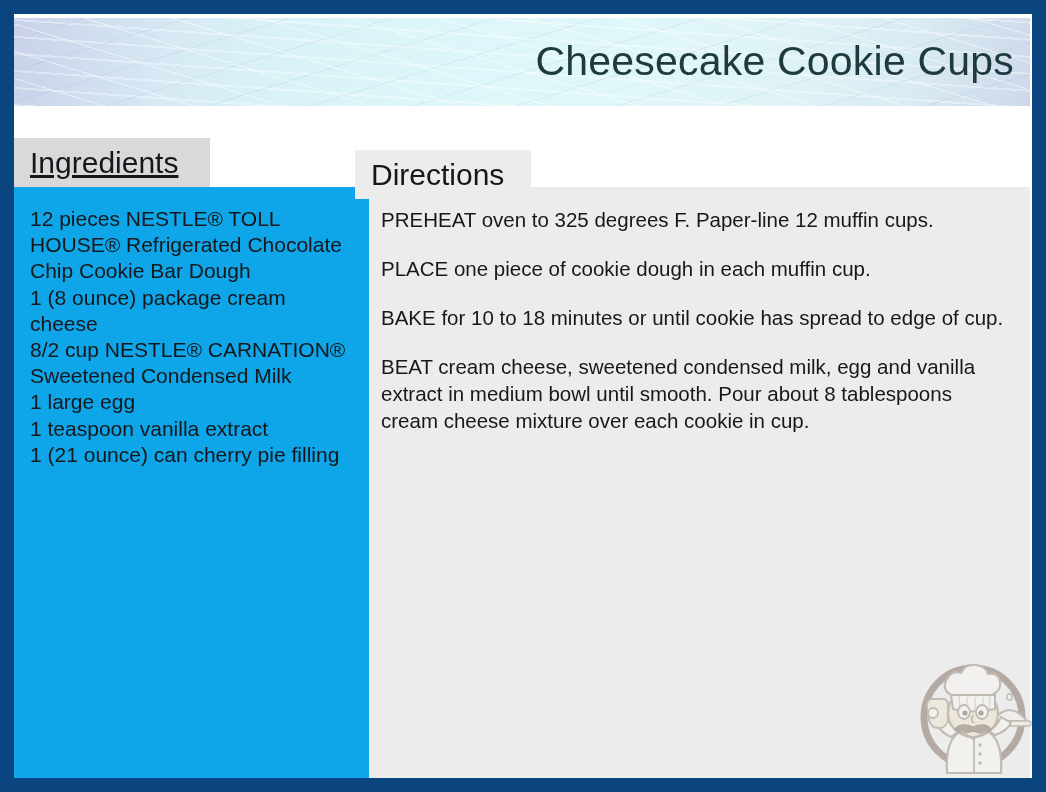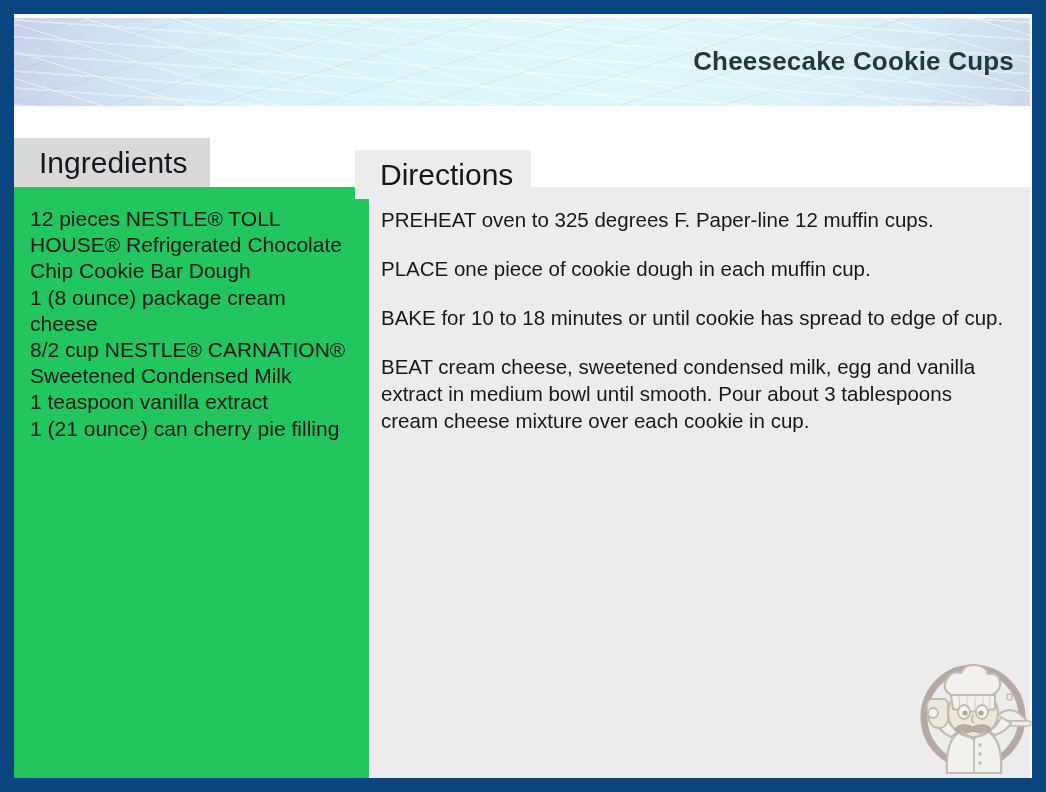--- a/index.html
+++ b/index.html
@@ -59,37 +59,37 @@
       repeating-linear-gradient(17deg, rgba(255,255,255,0.55) 0px, rgba(255,255,255,0.55) 1px, rgba(0,0,0,0) 1px, rgba(0,0,0,0) 26px),
       repeating-linear-gradient(-17deg, rgba(150,170,200,0.18) 0px, rgba(150,170,200,0.18) 1px, rgba(0,0,0,0) 1px, rgba(0,0,0,0) 30px),
       repeating-linear-gradient(4deg, rgba(255,255,255,0.40) 0px, rgba(255,255,255,0.40) 2px, rgba(0,0,0,0) 2px, rgba(0,0,0,0) 17px);
     opacity: 0.9;
   }
   .banner-title {
     position: absolute;
     right: 16px;
     top: 50%;
     transform: translateY(-50%);
-    font-size: 26px;
+    font-size: 41px;
     line-height: 1.05;
     color: #1d3b3d;
     letter-spacing: 0.2px;
     white-space: nowrap;
-    font-weight: bold;
   }
 
   
   .tab {
     position: absolute;
     font-size: 30px;
     line-height: 40px;
     color: #14181c;
-    padding: 5px 14px 3px 25px;
+    padding: 5px 14px 3px 16px;
     box-sizing: border-box;
     white-space: nowrap;
+    text-decoration: underline;
   }
   .tab-ingredients {
     left: 0px;
     top: 124px;
     width: 196px;
     height: 49px;
     background: #d9d9d9;
   }
   .tab-directions {
     left: 341px;
@@ -103,21 +103,21 @@
   .panel {
     position: absolute;
     box-sizing: border-box;
     overflow: hidden;
   }
   .panel-ingredients {
     left: 0px;
     top: 173px;
     width: 366px;
     height: 591px;
-    background: #22c55e;
+    background: #0ea5e9;
     padding: 19px 10px 2px 16px;
   }
   .panel-directions {
     left: 355px;
     top: 173px;
     width: 661px;
     height: 591px;
     background: #ececec;
     padding: 19px 21px 0 12px;
   }
@@ -283,32 +283,33 @@
     <div class="tab tab-ingredients">Ingredients</div>
     <div class="panel panel-ingredients">
       <div class="ing-list">
         <div>12 pieces NESTLE® TOLL
 HOUSE® Refrigerated Chocolate
 Chip Cookie Bar Dough</div>
         <div>1 (8 ounce) package cream
 cheese</div>
         <div>8/2 cup NESTLE® CARNATION®
 Sweetened Condensed Milk</div>
+        <div>1 large egg</div>
         <div>1 teaspoon vanilla extract</div>
         <div>1 (21 ounce) can cherry pie filling</div>
       </div>
     </div>
 
     <div class="tab tab-directions">Directions</div>
     <div class="panel panel-directions">
       <div class="dir-body">
         <p>PREHEAT oven to 325 degrees F. Paper-line 12 muffin cups.</p>
         <p>PLACE one piece of cookie dough in each muffin cup.</p>
         <p>BAKE for 10 to 18 minutes or until cookie has spread to edge of cup.</p>
-        <p>BEAT cream cheese, sweetened condensed milk, egg and vanilla extract in medium bowl until smooth.  Pour about 3 tablespoons cream cheese mixture over each cookie in cup.</p>
+        <p>BEAT cream cheese, sweetened condensed milk, egg and vanilla extract in medium bowl until smooth.  Pour about 8 tablespoons cream cheese mixture over each cookie in cup.</p>
       </div>
     </div>
 
     <div class="chef-logo">
       <svg width="124" height="120" viewBox="0 0 124 120" xmlns="http://www.w3.org/2000/svg">
         <g fill="none" stroke="#7a6a58" stroke-width="2.2">
           <circle cx="62" cy="62" r="49" stroke="#6b4f3f" stroke-width="7"></circle>
         </g>
 
         <g>

